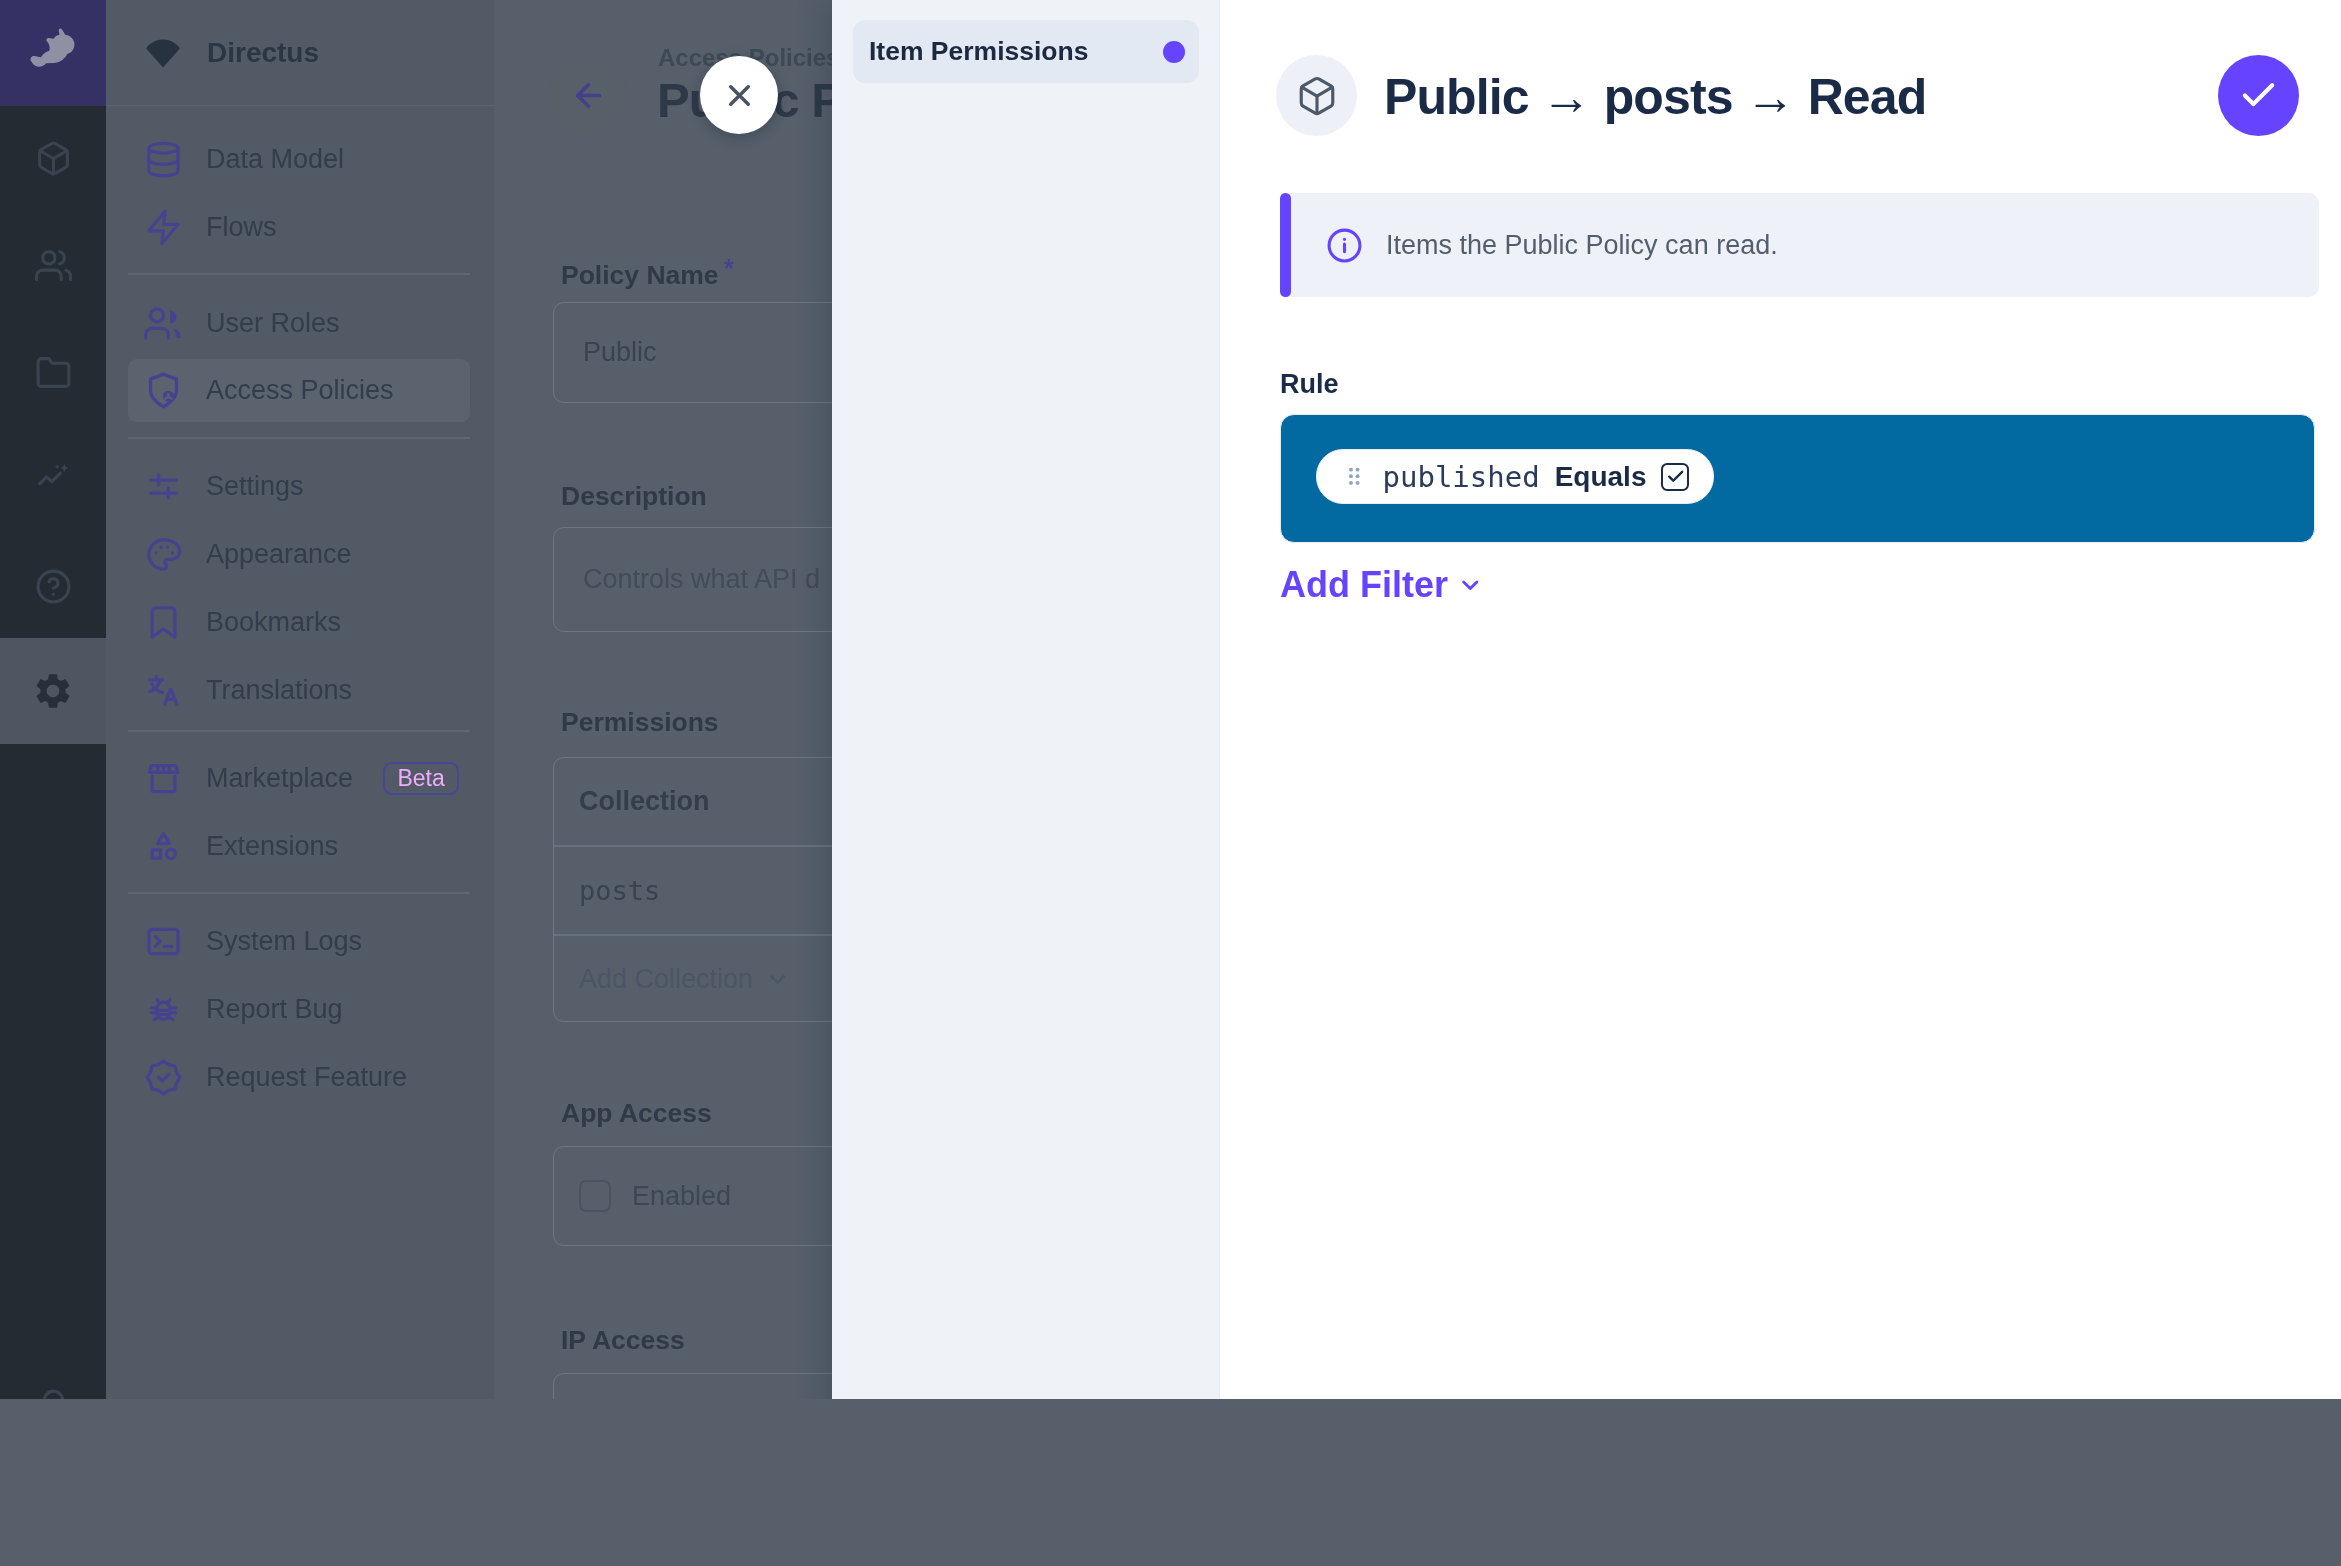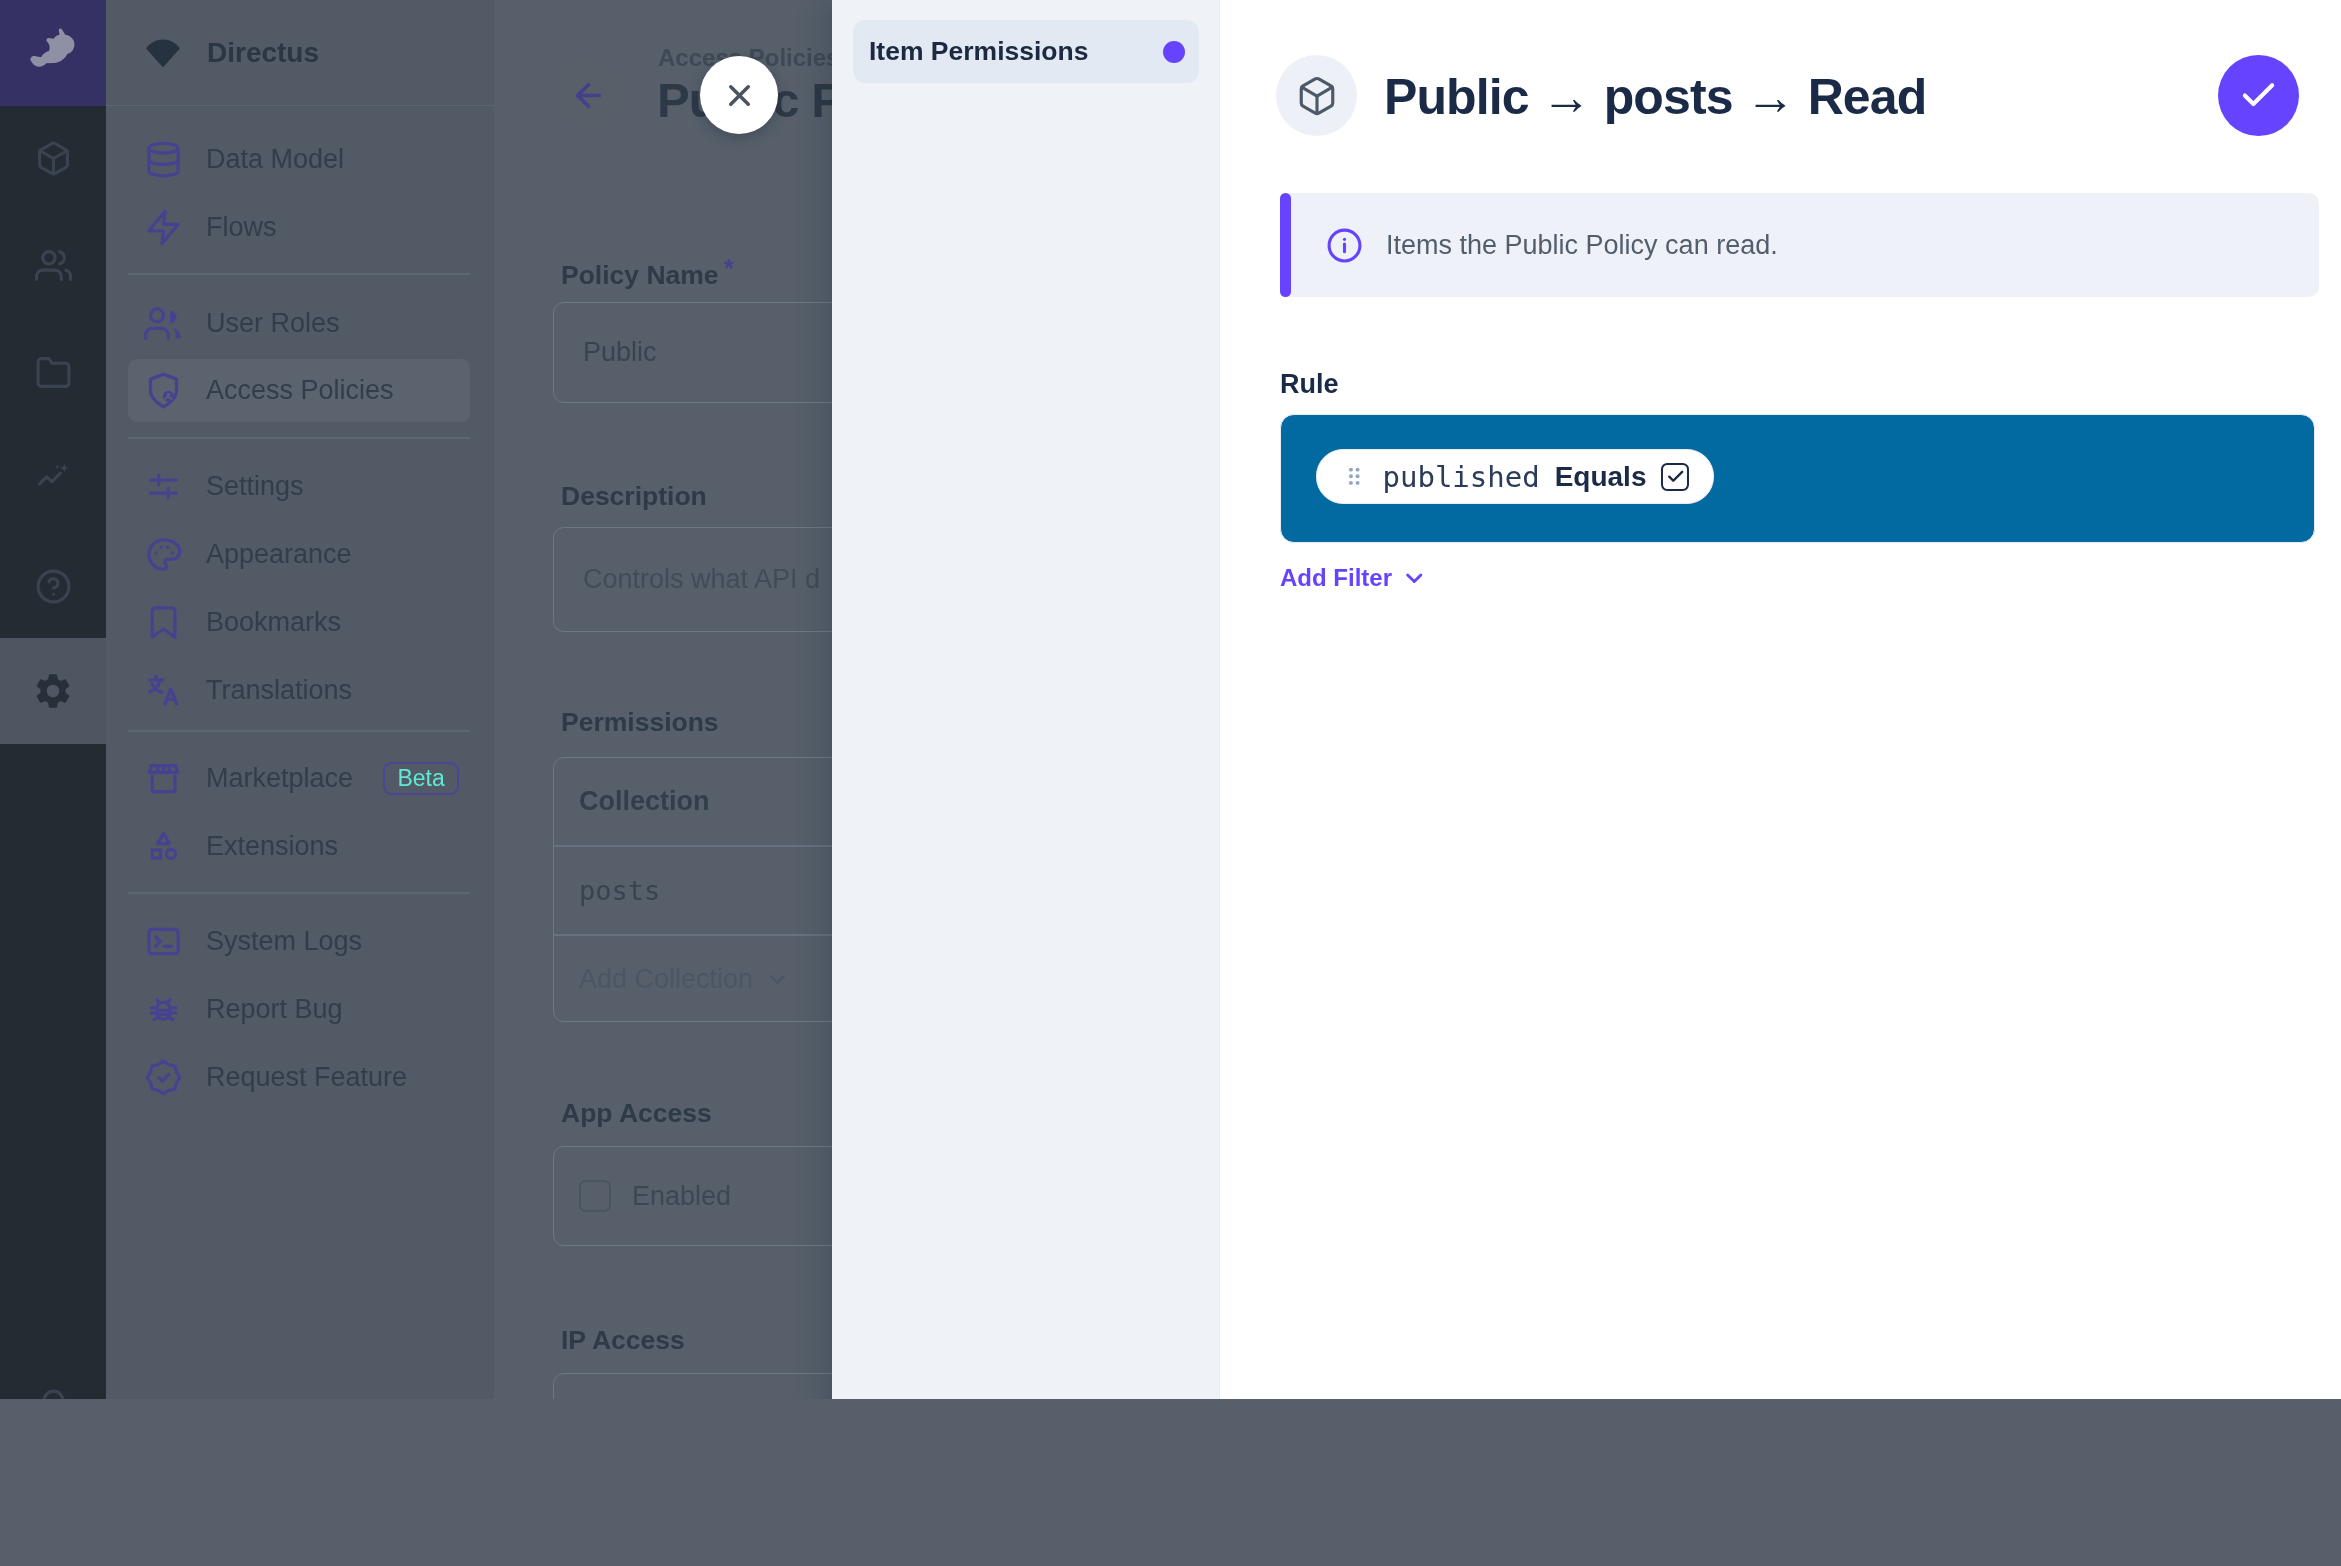--- a/index.html
+++ b/index.html
@@ -23,21 +23,21 @@
   
   .sidebar{position:absolute;left:106px;top:0;width:388px;height:1566px;background:#515a65;}
   .project-header{position:absolute;left:0;top:0;width:388px;height:106px;display:flex;align-items:center;gap:21px;padding-left:34px;border-bottom:1.8px solid #5c6670;}
   .project-header svg{width:46px;height:46px;color:#273241;}
   .project-name{font-size:28px;font-weight:600;color:#2b3644;}
   .nav-item{position:absolute;left:0;width:388px;height:67px;display:flex;align-items:center;gap:23px;padding-left:38px;}
   .nav-item svg{width:39px;height:39px;color:#474290;flex:none;}
   .nav-label{font-size:27px;font-weight:500;color:#323d4b;white-space:nowrap;}
   .nav-item.active{left:22px;width:342px;height:63px;padding-left:16px;background:#5a636e;border-radius:8.8px;}
   .side-divider{position:absolute;left:22px;width:342px;height:1.8px;background:#5d6771;}
-  .beta-badge{margin-left:auto;margin-right:35px;border:2.6px solid #4b4596;color:#5eead4;border-radius:8.8px;font-size:23px;font-weight:500;padding:2.6px 12.3px;line-height:1;}
+  .beta-badge{margin-left:auto;margin-right:35px;border:2.6px solid #4b4596;color:#f0abfc;border-radius:8.8px;font-size:23px;font-weight:500;padding:2.6px 12.3px;line-height:1;}
 
   
   .content{position:absolute;left:494px;top:0;width:339px;height:1566px;background:#565f6a;overflow:hidden;}
   .breadcrumb{position:absolute;left:164px;top:44px;font-size:24px;font-weight:600;color:#3e4955;white-space:nowrap;}
   .back-btn{position:absolute;left:55px;top:56px;width:78px;height:78px;border-radius:50%;background:#576069;display:flex;align-items:center;justify-content:center;color:#453f8c;}
   .back-btn svg{width:37px;height:37px;}
   .page-title{position:absolute;left:163px;top:72px;font-size:49px;font-weight:700;color:#2d3947;white-space:nowrap;letter-spacing:-0.9px;}
   .field-label{position:absolute;left:67px;font-size:26.5px;font-weight:700;color:#2f3a48;white-space:nowrap;}
   .req-star{color:#474290;font-size:25px;vertical-align:7px;margin-left:5.3px;}
   .dim-input{position:absolute;left:59px;width:635px;border:1.8px solid #6e7884;border-radius:10.6px;display:flex;align-items:center;padding-left:29px;font-size:27px;white-space:nowrap;}
@@ -75,21 +75,21 @@
   .banner-text{font-size:27px;color:#535e6d;}
   .rule-label{position:absolute;left:60px;top:369px;font-size:27px;font-weight:700;color:#1b2b47;}
   .rule-card{position:absolute;left:60px;top:414px;width:1035px;height:129px;border:1.8px solid #e7ecf3;border-radius:14px;background:#0369a1;}
   .filter-chip{position:absolute;left:35px;top:34px;height:55px;border:1.8px solid #e7ecf3;border-radius:27px;display:inline-flex;align-items:center;gap:15px;padding:0 24px;background:#fff;}
   .chip-handle{width:26.5px;height:26.5px;color:#93a6bf;flex:none;}
   .chip-field{font-family:"DejaVu Sans Mono",monospace;font-size:29px;color:#2a3c5a;}
   .chip-op{font-size:28px;font-weight:700;color:#1b2b45;}
   .chip-check{width:28px;height:28px;border:2.6px solid #1b2b45;border-radius:6.2px;display:flex;align-items:center;justify-content:center;color:#1b2b45;flex:none;}
   .chip-check svg{width:19.4px;height:19.4px;}
   .add-filter{position:absolute;left:60px;top:564px;display:flex;align-items:center;gap:8.8px;color:#6644ff;cursor:pointer;}
-  .add-filter-label{font-size:24px;font-weight:700;}
+  .add-filter-label{font-size:36px;font-weight:700;}
   .add-filter svg{width:26.5px;height:26.5px;}
 </style>
 </head>
 <body>
 
 <div class="stage">
 
   <div class="modulebar">
     <div class="logo-square">
       <svg viewBox="0 0 24 24" fill="currentColor">

